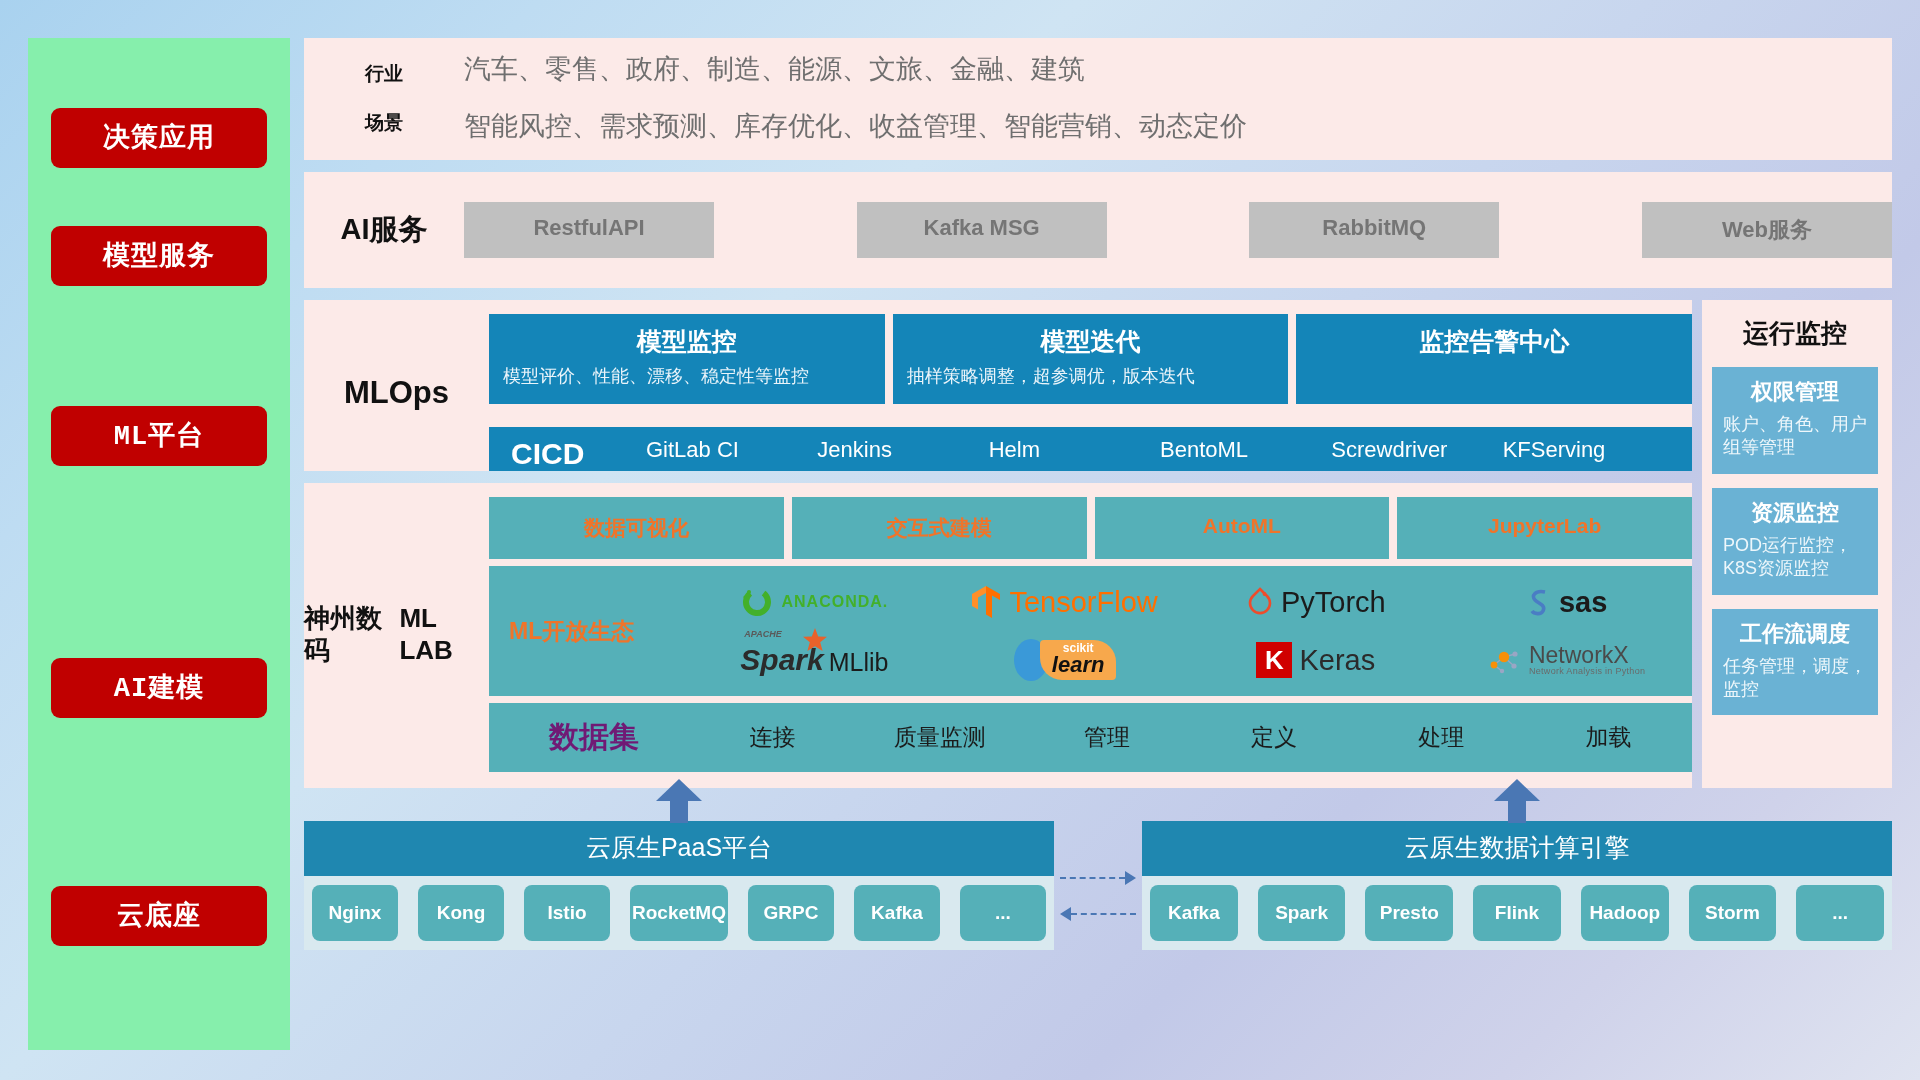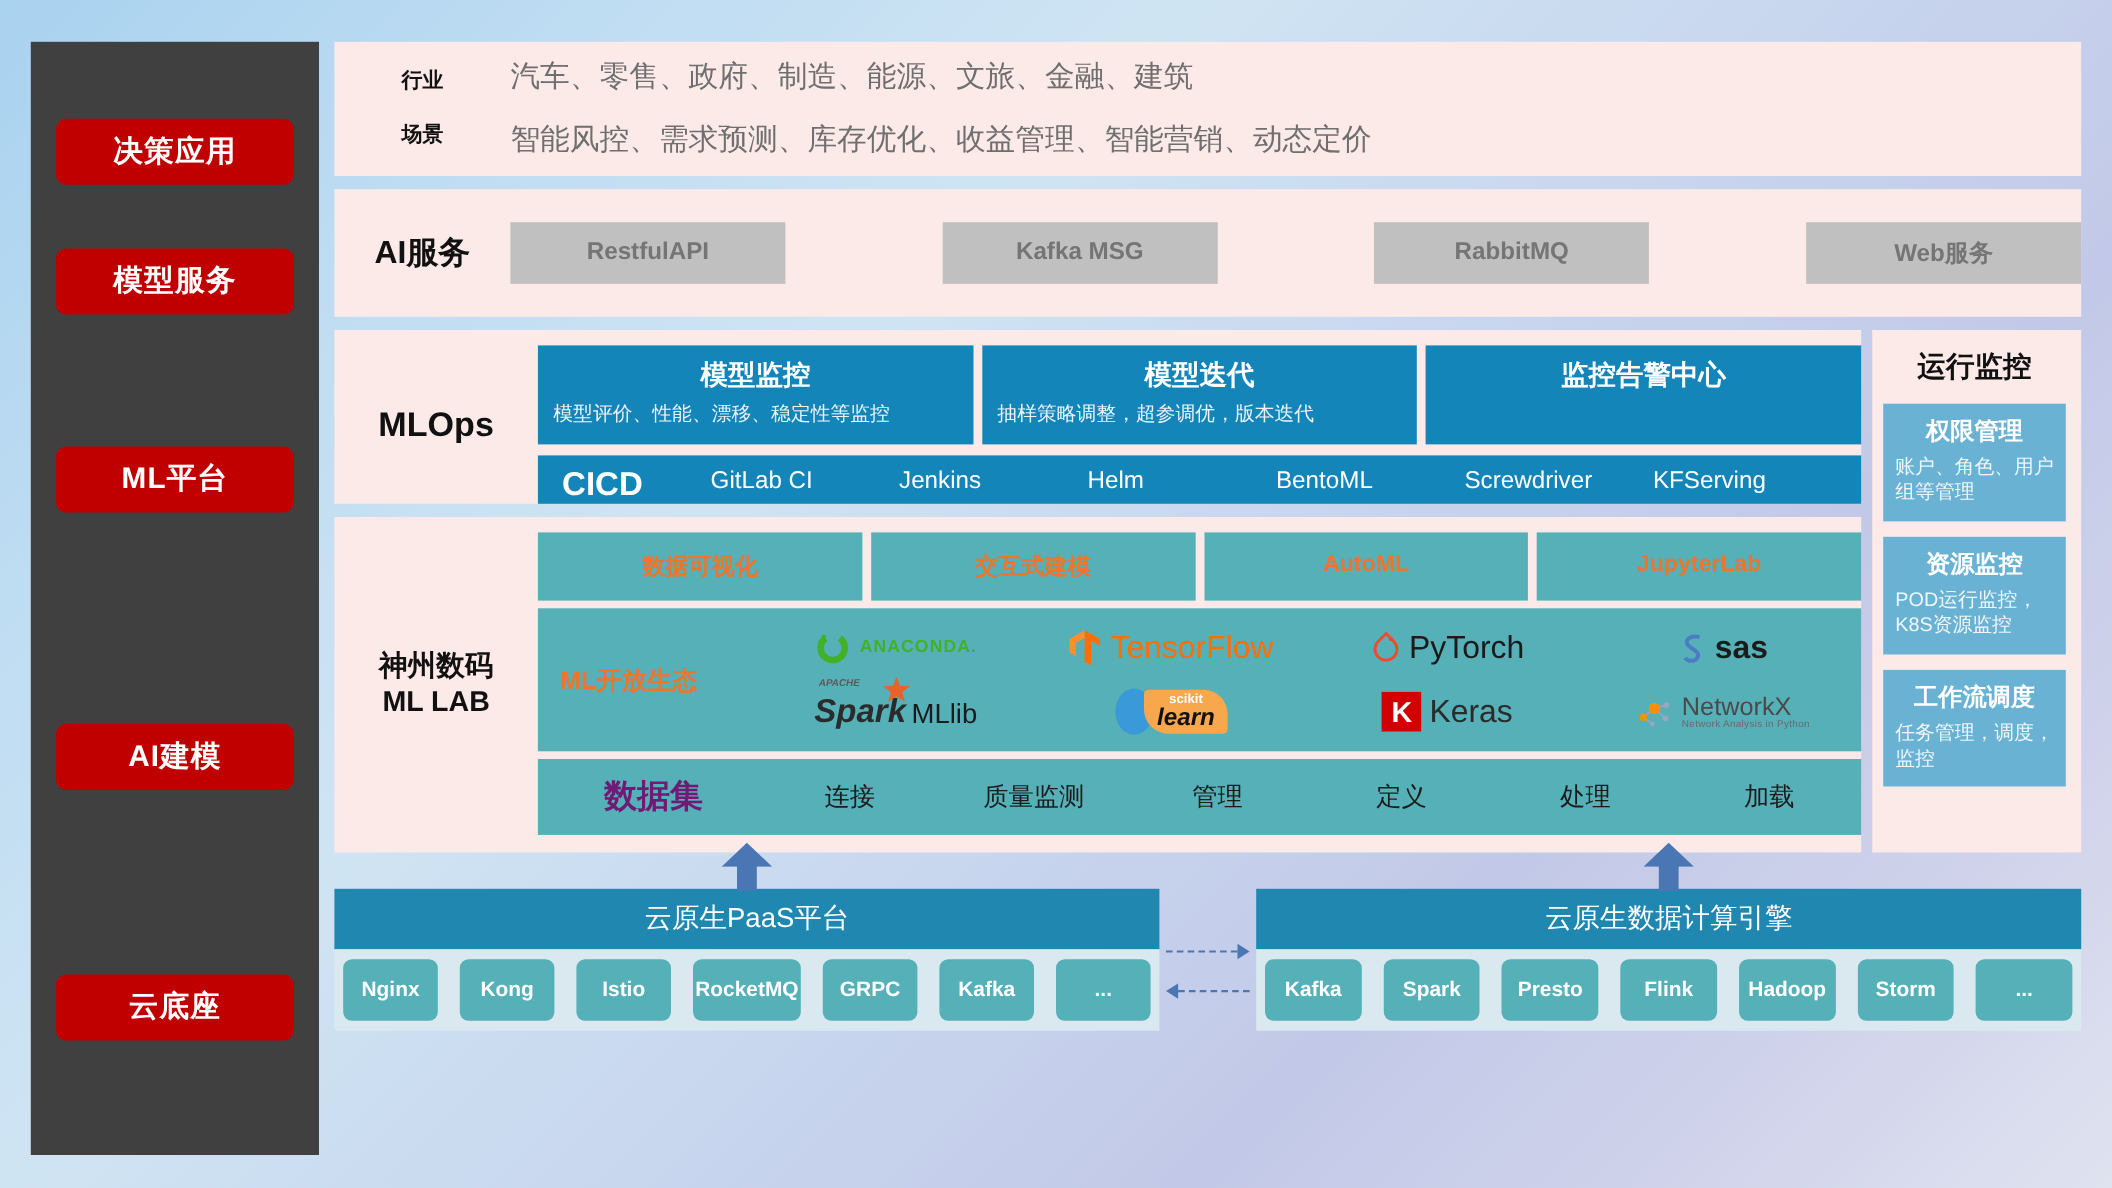--- a/index.html
+++ b/index.html
@@ -17,26 +17,27 @@
     inset: 0;
     display: flex;
     padding: 38px 28px 30px 28px;
     gap: 14px;
   }
 
   
   .rail {
     width: 262px;
     flex: 0 0 262px;
-    background: #404040;
+    background: #86efac;
     display: flex;
     flex-direction: column;
     align-items: center;
     padding: 40px 0 30px 4px;
     position: relative;
+    font-family: Liberation Mono, monospace;
   }
   .rail-pill {
     width: 216px;
     background: #c00000;
     color: #ffffff;
     border-radius: 9px;
     text-align: center;
     font-size: 27px;
     font-weight: bold;
     letter-spacing: 1px;
@@ -81,38 +82,38 @@
     font-weight: bold;
     padding: 13px 0;
     text-align: center;
     width: 250px;
   }
 
   
   .rowML { display: flex; align-items: stretch; padding: 14px 0 0 0; }
   .rowML .lbl { width: 185px; flex: 0 0 185px; display: flex; align-items: center; justify-content: center;
                 font-size: 31px; font-weight: bold; color: #111; }
-  .rowML .body { flex: 1 1 auto; display: flex; flex-direction: column; gap: 10px; min-width: 0; }
+  .rowML .body { flex: 1 1 auto; display: flex; flex-direction: column; gap: 23px; min-width: 0; }
   .ops-cards { display: flex; gap: 8px; }
   .ops-card {
     flex: 1 1 0; background: #1485b8; color: #fff; padding: 13px 14px 16px 14px; min-width: 0;
   }
   .ops-card .t { font-size: 25px; font-weight: bold; text-align: center; line-height: 1.15; margin-bottom: 8px; }
   .ops-card .d { font-size: 18px; line-height: 1.35; color: #eaf4fa; }
   .cicd {
     background: #1485b8; color: #fff; display: flex; align-items: flex-start;
     height: 44px; overflow: hidden; padding: 10px 18px 0 22px; gap: 0;
   }
   .cicd .head { font-size: 30px; font-weight: bold; width: 135px; flex: 0 0 135px; }
   .cicd .items { flex: 1 1 auto; display: flex; }
   .cicd .items span { flex: 1 1 0; font-size: 22px; line-height: 1.15; word-break: break-word; }
 
   
   .rowLAB { display: flex; align-items: stretch; padding: 14px 0 16px 0; }
-  .rowLAB .lbl { width: 185px; flex: 0 0 185px; display: flex; flex-direction: column;
+  .rowLAB .lbl { width: 185px; flex: 0 0 185px; display: flex; flex-direction: row;
                  align-items: center; justify-content: center; font-size: 26px; font-weight: bold;
                  color: #111; line-height: 1.2; }
   .rowLAB .body { flex: 1 1 auto; display: flex; flex-direction: column; gap: 7px; min-width: 0; }
   .lab-tabs { display: flex; gap: 8px; }
   .lab-tab {
     flex: 1 1 0; background: #55b0b8; color: #f0742a; font-size: 21px; font-weight: bold;
     text-align: center; padding: 17px 0;
   }
   .eco { background: #55b0b8; display: flex; align-items: center; padding: 8px 0 8px 10px; }
   .eco .eco-lbl { flex: 0 0 190px; color: #f0742a; font-size: 23px; font-weight: bold; padding-left: 10px; }

